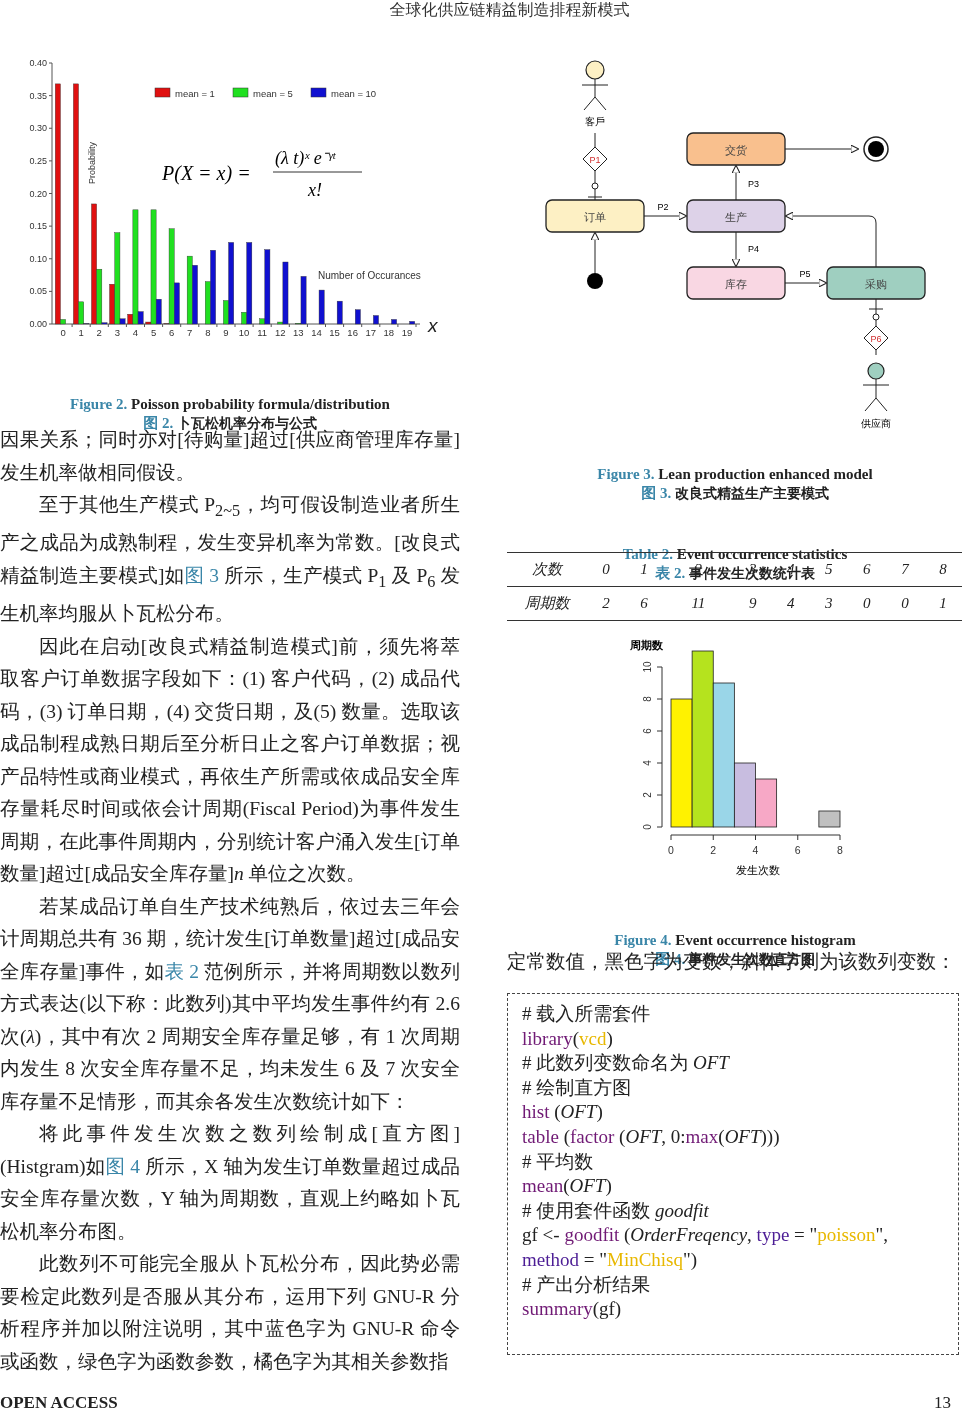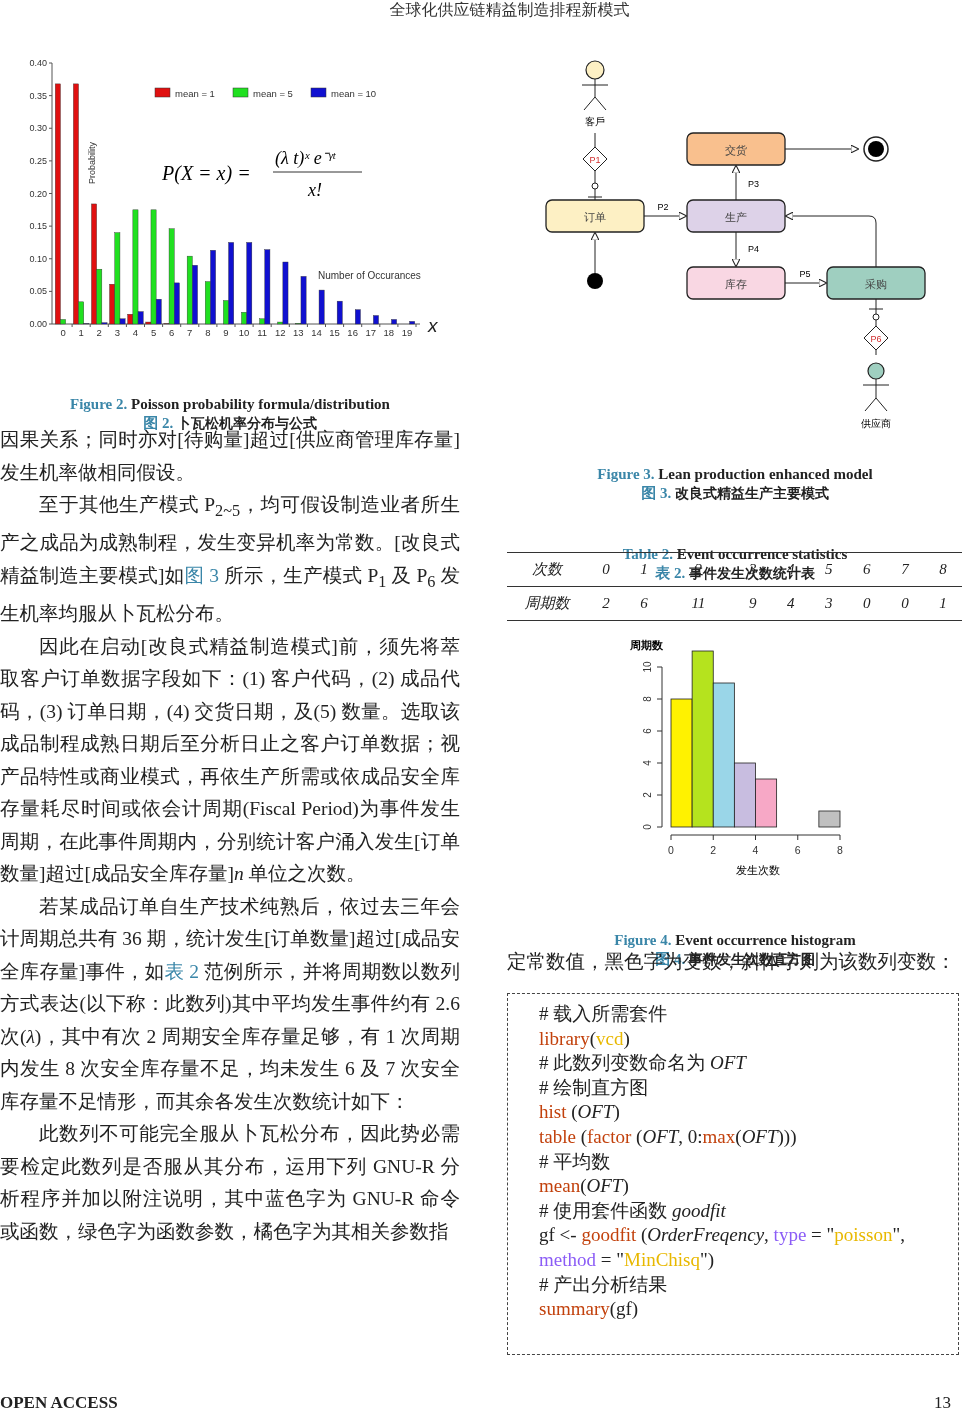--- a/index.html
+++ b/index.html
@@ -12,24 +12,24 @@
   .cap .zh { font-family:"DejaVu Sans", sans-serif; font-size:14px; }
   .body-text { font-size:19.5px; line-height:32.5px; text-align:justify; }
   .body-text p { margin:0; }
   .indent { text-indent:2em; }
   .link { color:#3a86a8; }
   .table2 { border-collapse:collapse; width:455px; font-size:15px;font-style:italic; }
   .table2 td { text-align:center; height:33px; padding:0; }
   .table2 tr.r1 td { border-top:1px solid #333; border-bottom:1px solid #333; }
   .table2 tr.r2 td { border-bottom:1px solid #333; }
   .code-box { border:1px dashed #444; left:507px; top:993px; width:452px; height:362px; box-sizing:border-box;
-              padding:8px 31px; font-size:19px; line-height:24.6px; }
+              padding:8px 14px; font-size:19px; line-height:24.6px; }
   .code-box div { white-space:nowrap; }
-  .c-cmd { color:#c2410c;text-align:right; }
-  .c-arg { color:#8b5cf6; }
+  .c-cmd { color:#701a75;text-align:right; }
+  .c-arg { color:#4c1d95; }
   .c-val { color:#e8b800; }
   .it { font-style:italic; }
   .footer-left { left:0; top:1393px; font-weight:bold; font-size:17px; }
   .footer-right { right:12px; top:1393px; font-size:17px; }
   svg text { font-family:"Liberation Sans", "DejaVu Sans", sans-serif; }
 </style>
 </head>
 <body>
 
 <div class="abs running-head">全球化供应链精益制造排程新模式</div>
@@ -161,20 +161,21 @@
 <div class="abs cap" style="left:0;top:355px;width:460px;">
   <div><span class="lbl">Figure 2.</span><span> Poisson probability formula/distribution</span></div>
   <div><span class="lbl">图 2.</span> <span class="zh">卜瓦松机率分布与公式</span></div>
 </div>
 
 <div class="abs body-text" style="left:0;top:424px;width:460px;">
   <p>因果关系；同时亦对[待购量]超过[供应商管理库存量]发生机率做相同假设。</p>
   <p class="indent"><span>至于其他生产模式 P</span><sub>2~5</sub><span>，均可假设制造业者所生产之成品为成熟制程，发生变异机率为常数。[改良式精益制造主要模式]如</span><span class="link">图 3</span><span> 所示，生产模式 P</span><sub>1</sub><span> 及 P</span><sub>6</sub><span> 发生机率均服从卜瓦松分布。</span></p>
   <p class="indent"><span>因此在启动[改良式精益制造模式]前，须先将萃取客户订单数据字段如下：(1) 客户代码，(2) 成品代码，(3) 订单日期，(4) 交货日期，及(5) 数量。选取该成品制程成熟日期后至分析日止之客户订单数据；视产品特性或商业模式，再依生产所需或依成品安全库存量耗尽时间或依会计周期(Fiscal Period)为事件发生周期，在此事件周期内，分别统计客户涌入发生[订单数量]超过[成品安全库存量]</span><i>n</i><span> 单位之次数。</span></p>
   <p class="indent"><span>若某成品订单自生产技术纯熟后，依过去三年会计周期总共有 36 期，统计发生[订单数量]超过[成品安全库存量]事件，如</span><span class="link">表 2</span><span> 范例所示，并将周期数以数列方式表达(以下称：此数列)其中平均发生事件约有 2.6 次(</span><i>λ</i><span>)，其中有次 2 周期安全库存量足够，有 1 次周期内发生 8 次安全库存量不足，均未发生 6 及 7 次安全库存量不足情形，而其余各发生次数统计如下：</span></p>
+  <p class="indent"><span>将此事件发生次数之数列绘制成[直方图](Histgram)如</span><span class="link">图 4</span><span> 所示，X 轴为发生订单数量超过成品安全库存量次数，Y 轴为周期数，直观上约略如卜瓦松机率分布图。</span></p>
   <p class="indent">此数列不可能完全服从卜瓦松分布，因此势必需要检定此数列是否服从其分布，运用下列 GNU-R 分析程序并加以附注说明，其中蓝色字为 GNU-R 命令或函数，绿色字为函数参数，橘色字为其相关参数指</p>
 </div>
 
 <svg class="abs" style="left:530px;top:55px;" width="420" height="380">
   <defs>
     <marker id="tri" viewBox="0 0 10 10" refX="9" refY="5" markerWidth="8" markerHeight="8" orient="auto">
       <path d="M0,0 L10,5 L0,10 Z" fill="#fff" stroke="#222" stroke-width="1.3"></path>
     </marker>
   </defs>
 

